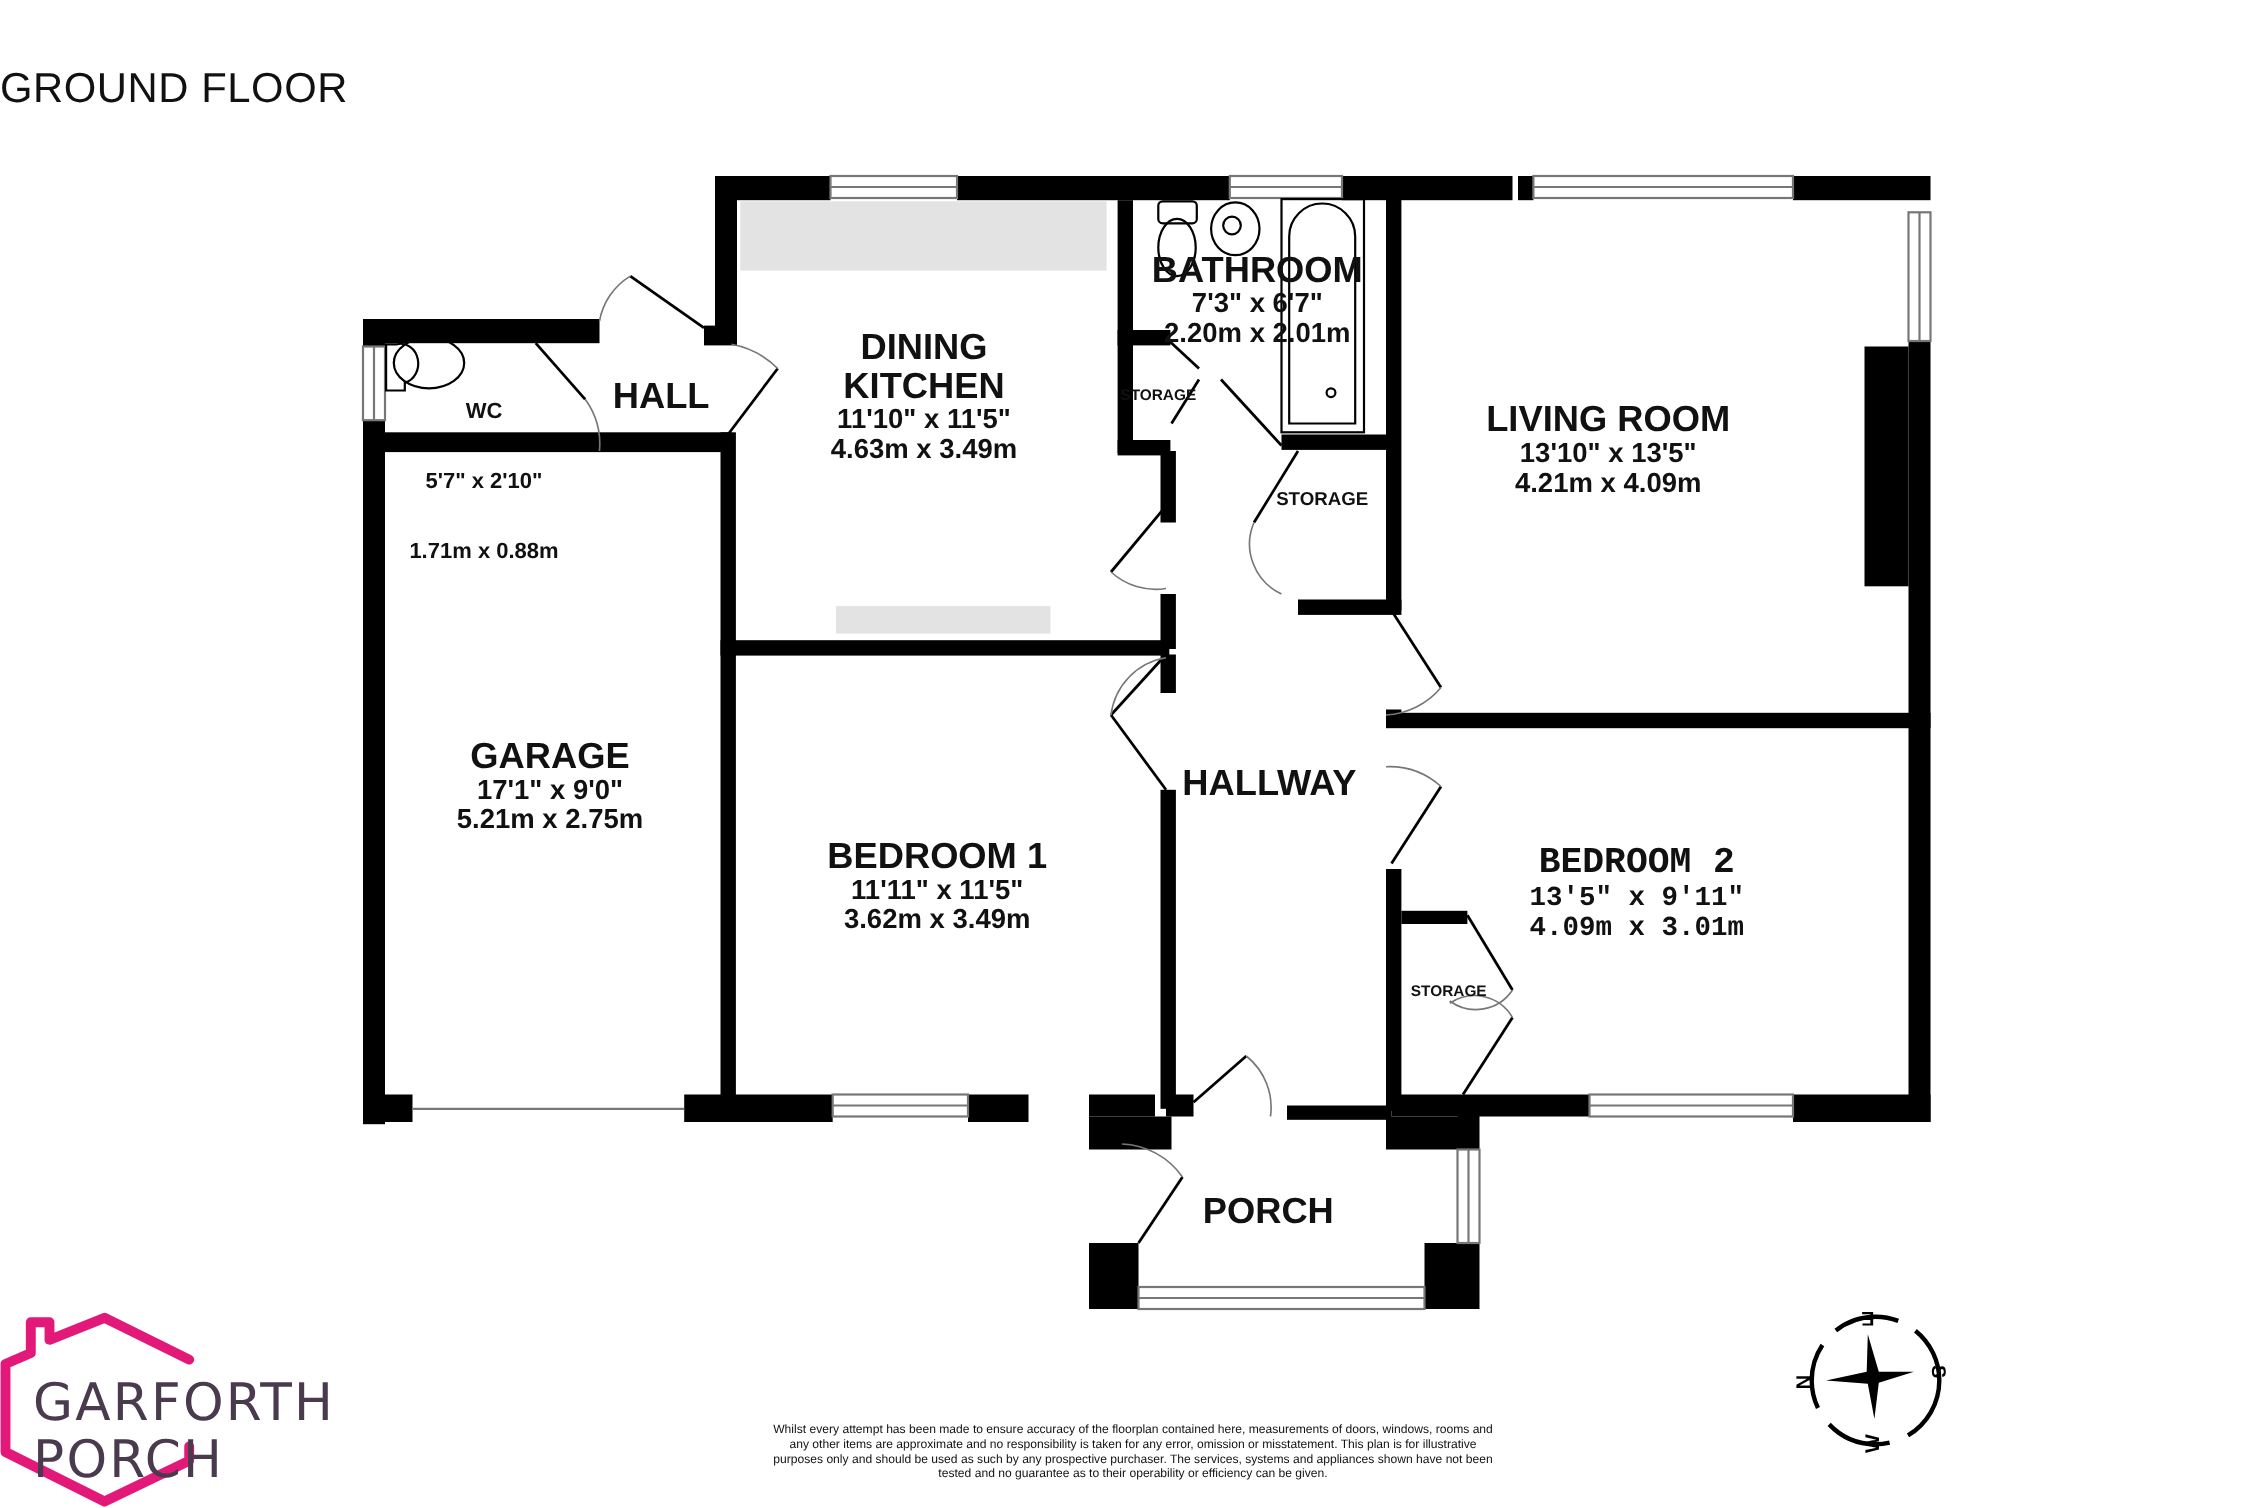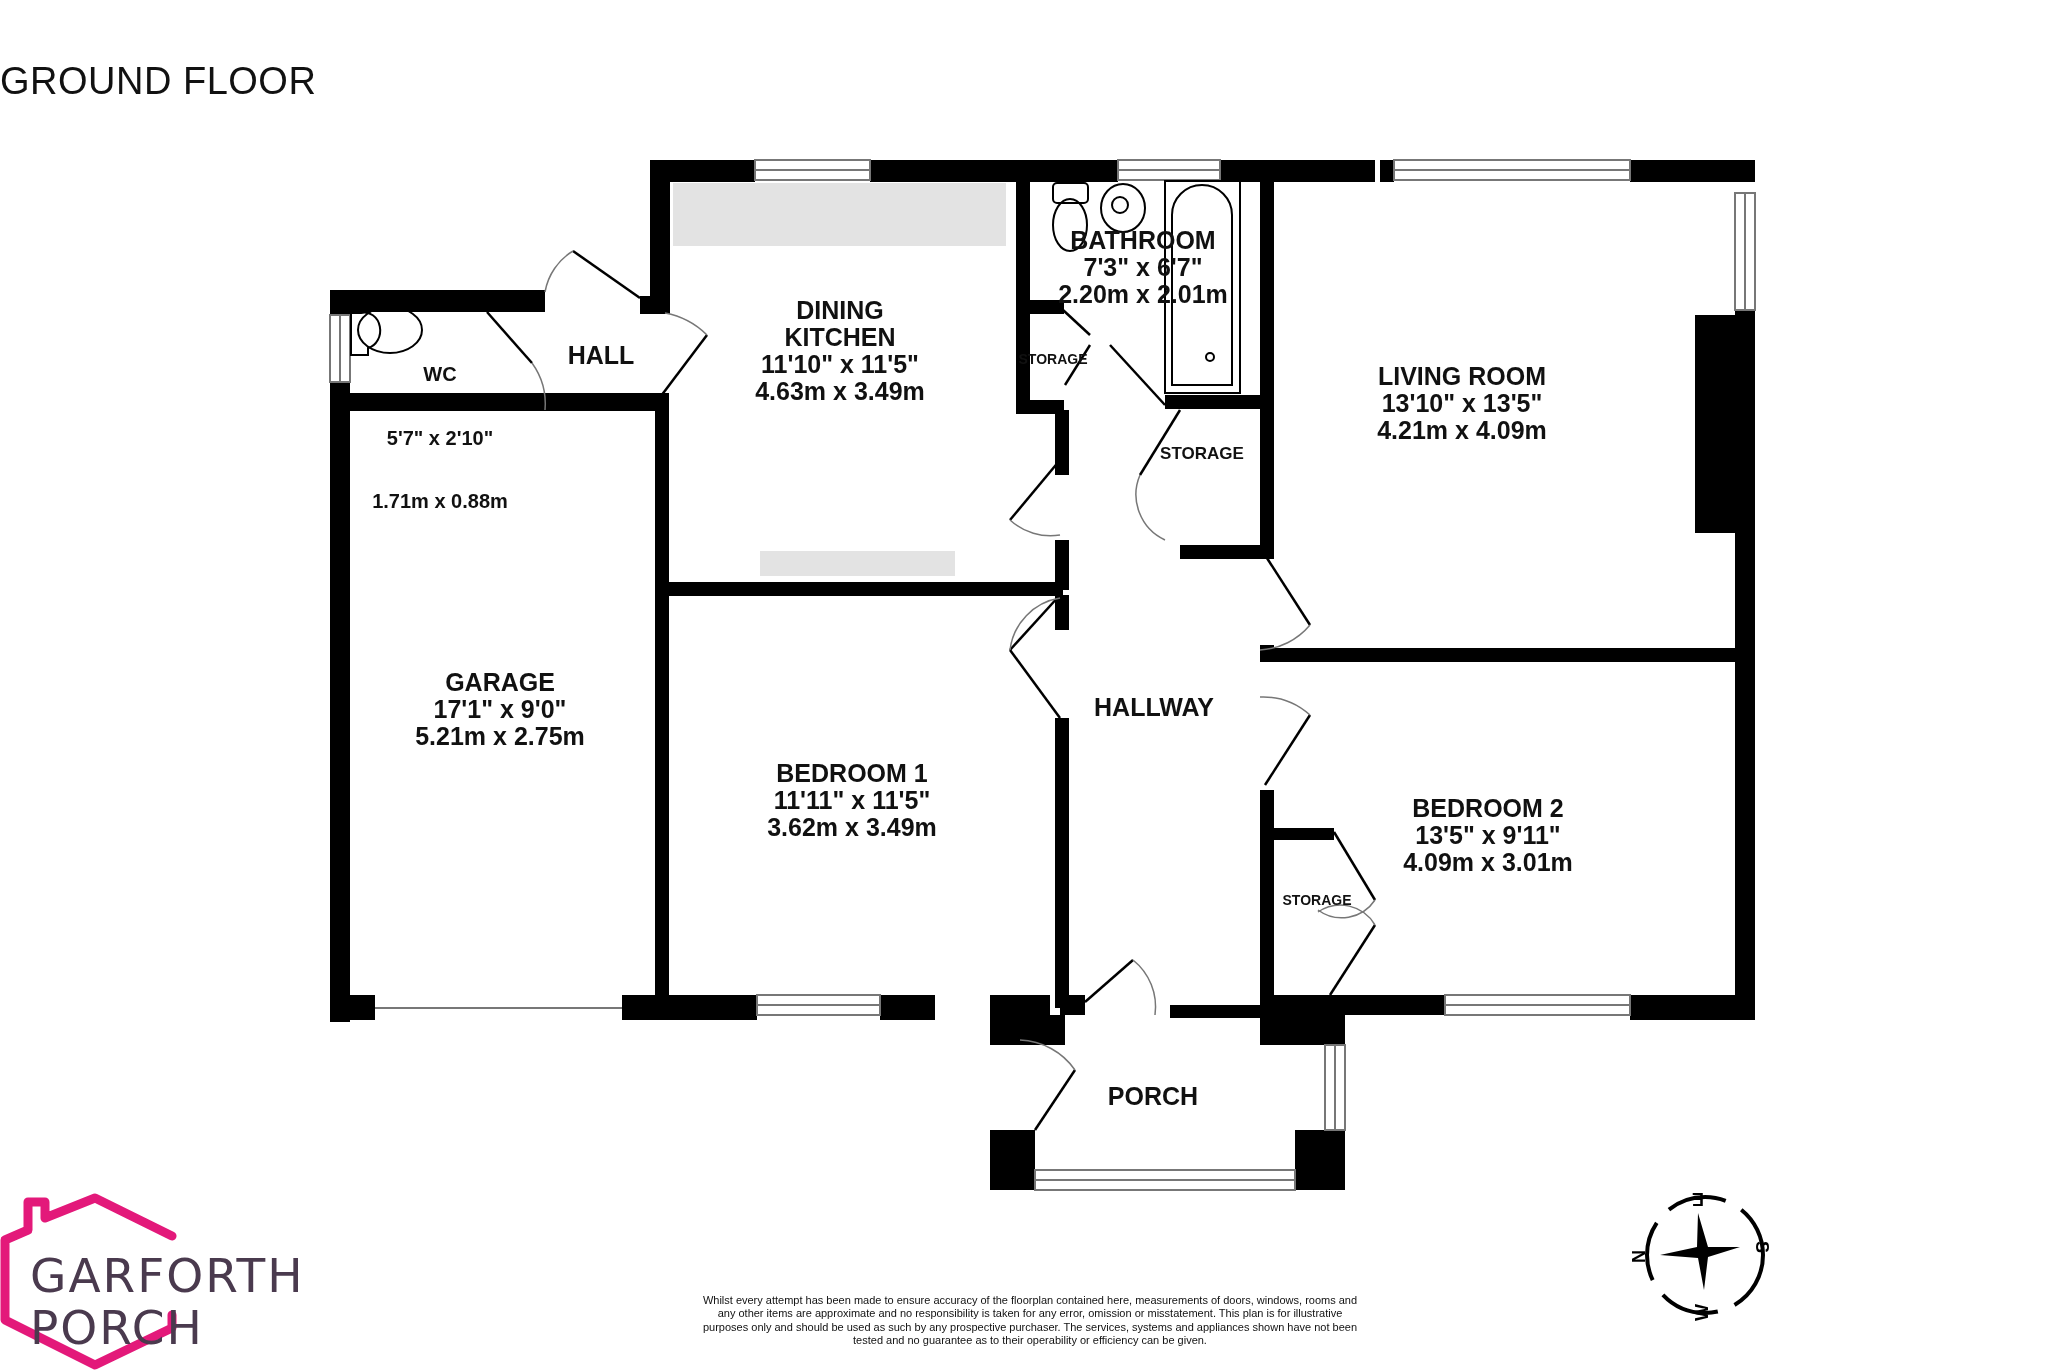--- a/index.html
+++ b/index.html
@@ -1,20 +1,20 @@
 <!DOCTYPE html>
 <html><head>
 <meta charset="utf-8">
 <style>
   html, body { margin:0; padding:0; background:#ffffff; }
   body { width:2057px; height:1371px; position:relative; overflow:hidden; font-family:"Liberation Sans", sans-serif; }
   .title { position:absolute; left:0; width:2057px; top:60px; text-align:left; font-size:38px; color:#111; letter-spacing:0.5px; }
   svg.plan { position:absolute; left:0; top:0; }
   .lbl { position:absolute; text-align:center; font-weight:bold; color:#111; line-height:1.08; white-space:nowrap; transform:translateX(-50%); }
-  .lbl .n { font-size:25px; }
+  .lbl .n { font-size:33px; }
   .lbl .d { font-size:25px; font-weight:bold; }
   .lbl.small .n { font-size:14px; }
   .lbl.mid .n { font-size:17px; }
   .lbl.wc .n, .lbl.wc .d { font-size:20px;margin-top:42px; }
   .logo { position:absolute; left:0; top:1180px; width:320px; height:190px; }
   .logo-text { position:absolute; left:30px; font-size:47px; color:#4a3a4e; letter-spacing:2px; font-family:"DejaVu Sans", sans-serif; }
   .disclaimer { position:absolute; left:700px; width:660px; top:1294px; font-size:11px; line-height:1.22; text-align:center; color:#111; font-family:"Liberation Sans Narrow","Liberation Sans", sans-serif; }
   .compass { position:absolute; left:1630px; top:1185px; width:160px; height:150px; }
 </style>
 </head>
@@ -188,21 +188,21 @@
   <div class="d">5.21m  x 2.75m</div>
 </div>
 <div class="lbl" style="left:852px; top:760px;">
   <div class="n">BEDROOM 1</div>
   <div class="d">11'11"  x 11'5"</div>
   <div class="d">3.62m  x 3.49m</div>
 </div>
 <div class="lbl" style="left:1154px; top:694px;">
   <div class="n">HALLWAY</div>
 </div>
-<div class="lbl" style="left:1488px; top:795px;">
+<div class="lbl" style="left:1488px; top:767px;font-family:Liberation Mono, monospace;">
   <div class="n">BEDROOM 2</div>
   <div class="d">13'5"  x 9'11"</div>
   <div class="d">4.09m  x 3.01m</div>
 </div>
 <div class="lbl" style="left:1153px; top:1083px;">
   <div class="n">PORCH</div>
 </div>
 <div class="lbl small" style="left:1053px; top:352px;">
   <div class="n">STORAGE</div>
 </div>

